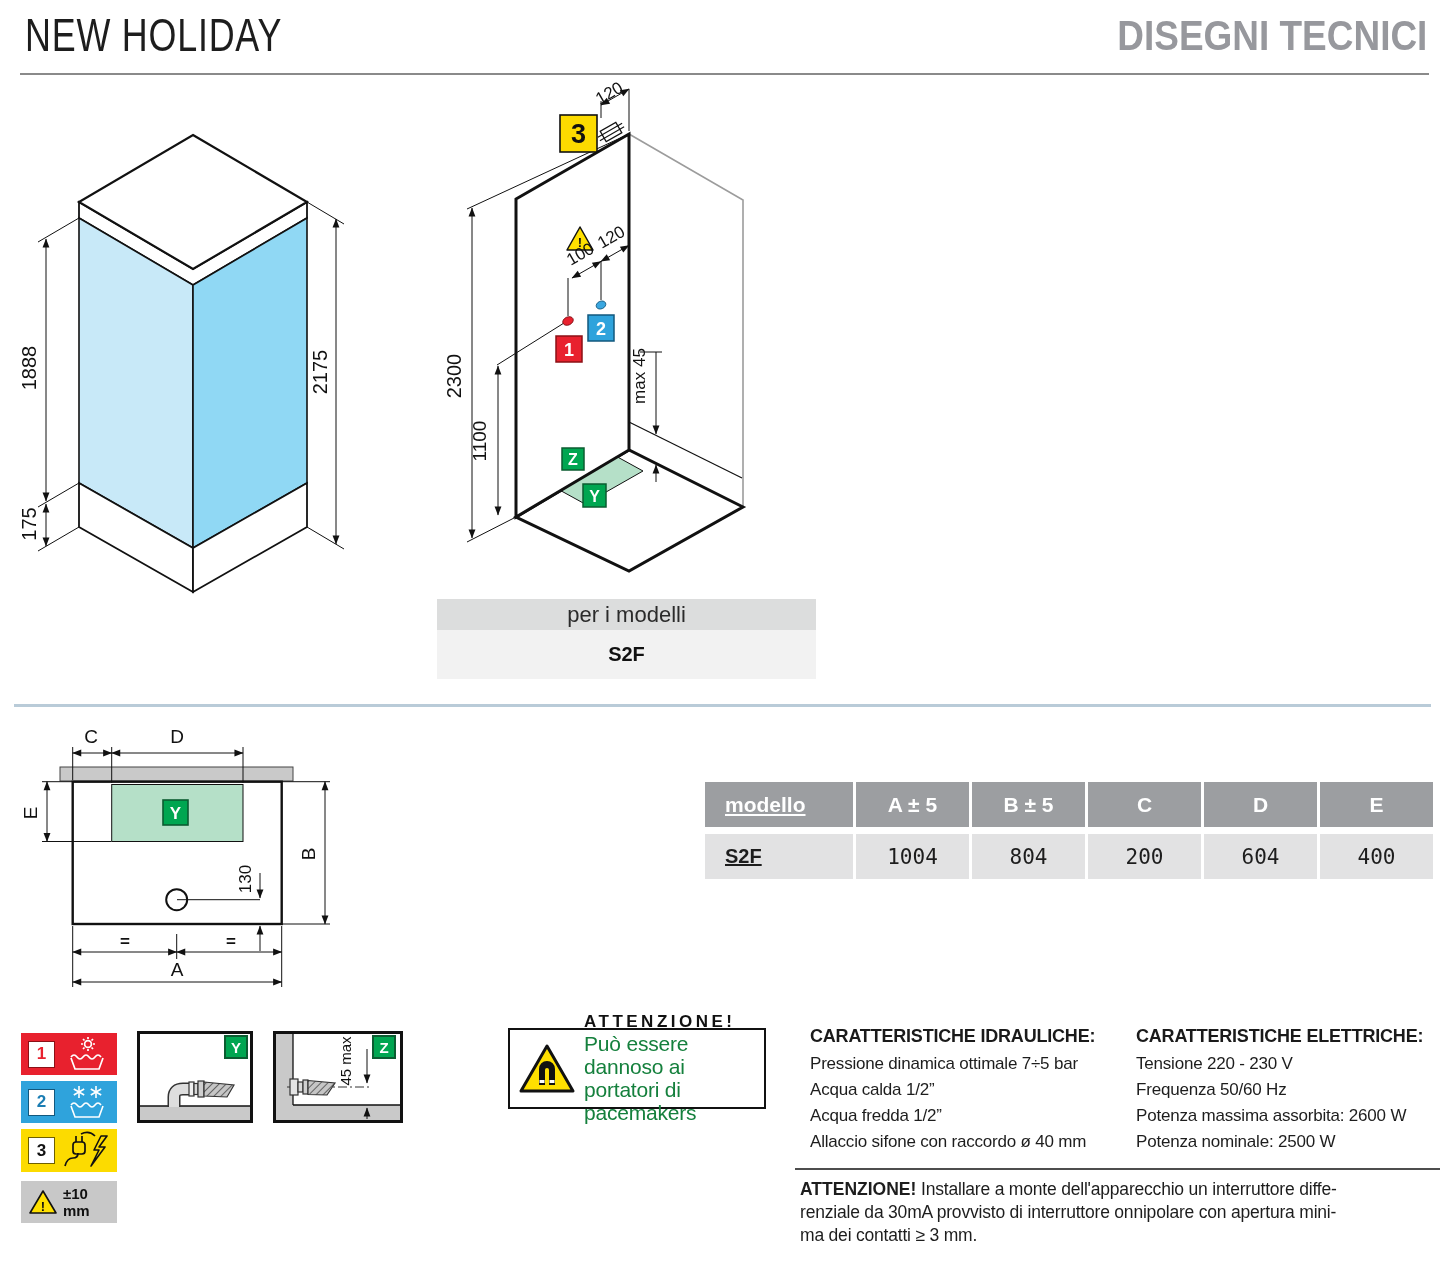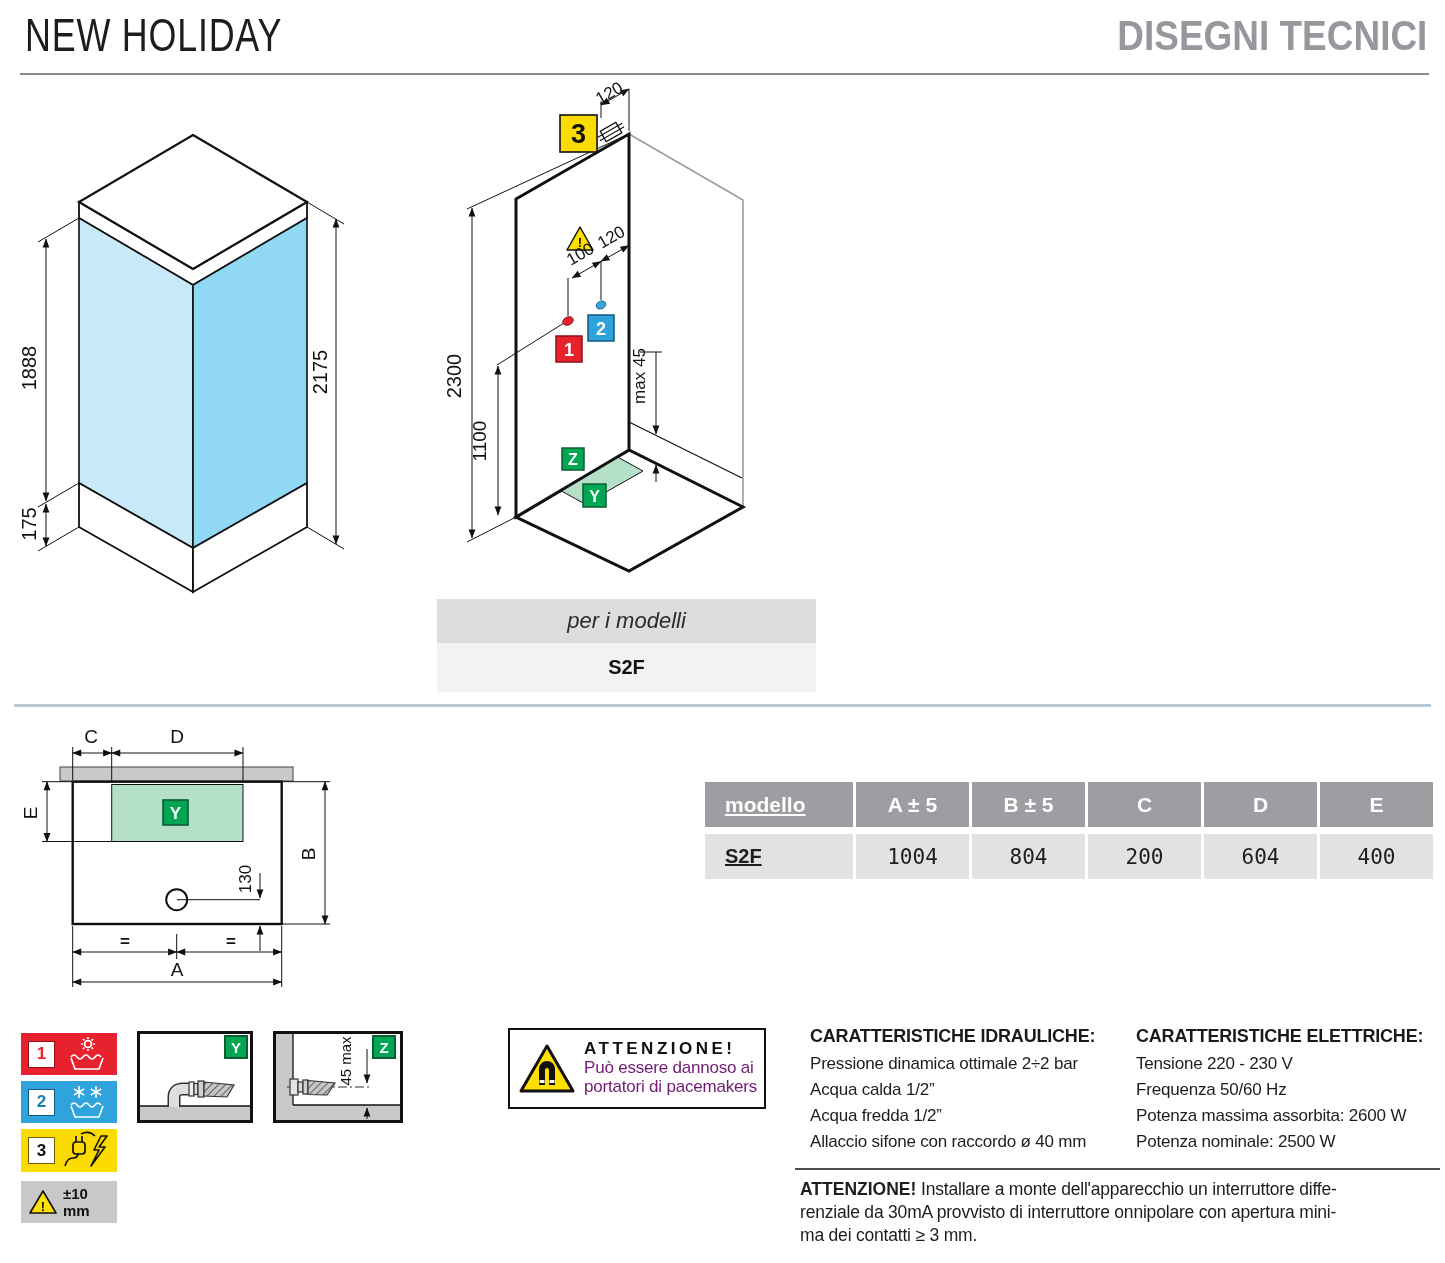--- a/index.html
+++ b/index.html
@@ -11,41 +11,41 @@
   .hdr-rule{top:73px;left:20px;right:16px;height:2px;background:#8a8a8a;}
   .mid-rule{top:704px;left:14px;right:14px;height:3px;background:#b9cbd8;}
   .spec-rule{top:1168px;left:795px;width:645px;height:2px;background:#4d4d4d;}
   svg{overflow:visible;}
   svg text{font-family:"Liberation Sans",sans-serif;fill:#111;}
   .dimtxt{font-size:20px;}
   .dimtxt-s{font-size:17px;}
   .badgetxt{font-weight:bold;fill:#fff;}
   
   .models{left:437px;top:599px;width:379px;}
-  .models .bar1{height:44px;background:#dcdddd;display:flex;align-items:center;justify-content:center;font-size:22px;color:#2b2b2b;font-style:italic;}
+  .models .bar1{height:31px;background:#dcdddd;display:flex;align-items:center;justify-content:center;font-size:22px;color:#2b2b2b;}
   .models .bar2{height:49px;background:#f2f2f2;display:flex;align-items:center;justify-content:center;font-size:20px;font-weight:bold;color:#111;}
   
   .sizetable{left:705px;top:782px;width:728px;display:grid;grid-template-columns:148px repeat(5,1fr);column-gap:3px;row-gap:7px;}
   .sizetable .h{background:#9c9ea1;color:#fff;font-weight:bold;font-size:21px;height:45px;display:flex;align-items:center;justify-content:center;}
   .sizetable .h.first,.sizetable .d.first{justify-content:flex-start;padding-left:20px;text-decoration:underline;}
   .sizetable .d{background:#e2e2e3;color:#1d1d1d;font-size:21px;height:45px;display:flex;align-items:center;justify-content:center;font-family:"DejaVu Sans Mono",monospace;}
   .sizetable .d.first{font-family:"Liberation Sans",sans-serif;font-weight:bold;font-size:20px;}
   
   .lbadge{left:21px;width:96px;height:42px;display:flex;align-items:center;gap:6px;padding-left:7px;box-sizing:border-box;}
   .lbadge .chip{width:25px;height:25px;background:#fff;display:flex;align-items:center;justify-content:center;font-weight:bold;font-size:17px;flex:0 0 auto;}
   .b1{background:#e8212e;}.b1 .chip{color:#e8212e;border:1px solid #8c1016;}
   .b2{background:#2fa3dc;}.b2 .chip{color:#1b7db3;border:1px solid #12587e;}
   .b3{background:#fcdb00;}.b3 .chip{color:#111;border:1px solid #6e6000;}
   .bgrey{background:#c8c8c8;gap:5px;}
   .bgrey .tol{font-size:15px;font-weight:bold;color:#111;}
   
   .attbox{left:508px;top:1028px;width:258px;height:81px;border:2px solid #111;box-sizing:border-box;background:#fff;display:flex;align-items:center;padding:4px 6px 4px 8px;gap:8px;}
   .attbox .txt{line-height:1.1;}
   .attbox .t1{font-weight:bold;font-size:17px;letter-spacing:3.5px;color:#111;}
-  .attbox .t2{font-size:17px;color:#701a75;letter-spacing:-0.2px;}
+  .attbox .t2{font-size:21px;color:#15803d;letter-spacing:-0.2px;}
   
   .spec{width:330px;letter-spacing:-0.2px;margin-left:10px;}
   .spec .title{font-weight:bold;font-size:18px;margin-bottom:4px;}
   .spec .line{font-size:17px;line-height:26px;color:#1d1d1d;}
   .hyd{left:800px;top:1026px;}
   .ele{left:1126px;top:1026px;width:318px;}
   .footwarn{left:800px;top:1178px;width:648px;font-size:17.5px;line-height:1.32;color:#1d1d1d;letter-spacing:-0.2px;}
   .footwarn b{letter-spacing:0;}
 </style>
 </head>
@@ -308,21 +308,21 @@
   </svg>
   <div class="txt">
     <div class="t1">ATTENZIONE!</div>
     <div class="t2">Può essere dannoso ai</div>
     <div class="t2">portatori di pacemakers</div>
   </div>
 </div>
 
 <div class="abs spec hyd">
   <div class="title">CARATTERISTICHE IDRAULICHE:</div>
-  <div class="line">Pressione dinamica ottimale 2÷2 bar</div>
+  <div class="line">Pressione dinamica ottimale 7÷5 bar</div>
   <div class="line">Acqua calda 1/2”</div>
   <div class="line">Acqua fredda 1/2”</div>
   <div class="line">Allaccio sifone con raccordo ø 40 mm</div>
 </div>
 
 <div class="abs spec ele">
   <div class="title">CARATTERISTICHE ELETTRICHE:</div>
   <div class="line">Tensione 220 - 230 V</div>
   <div class="line">Frequenza 50/60 Hz</div>
   <div class="line">Potenza massima assorbita: 2600 W</div>

